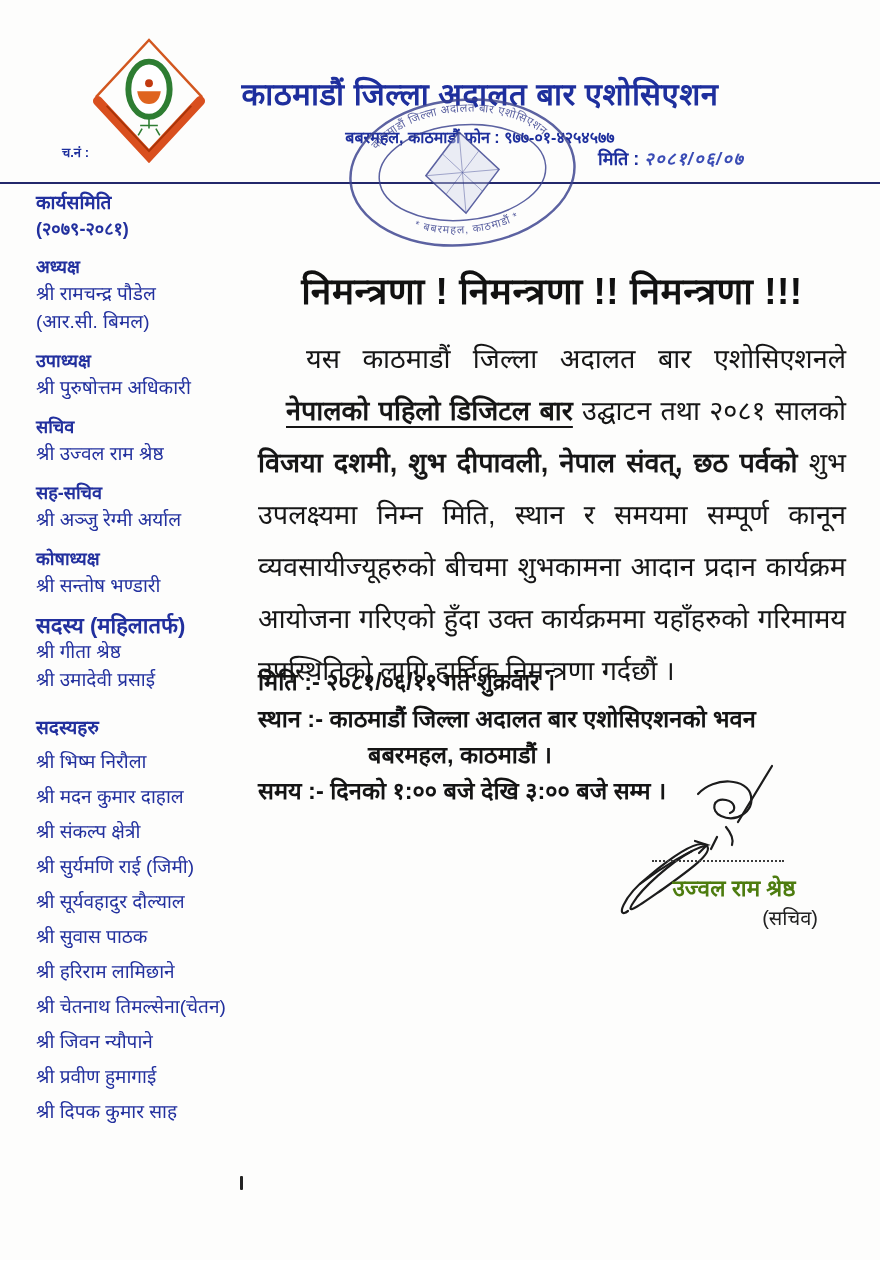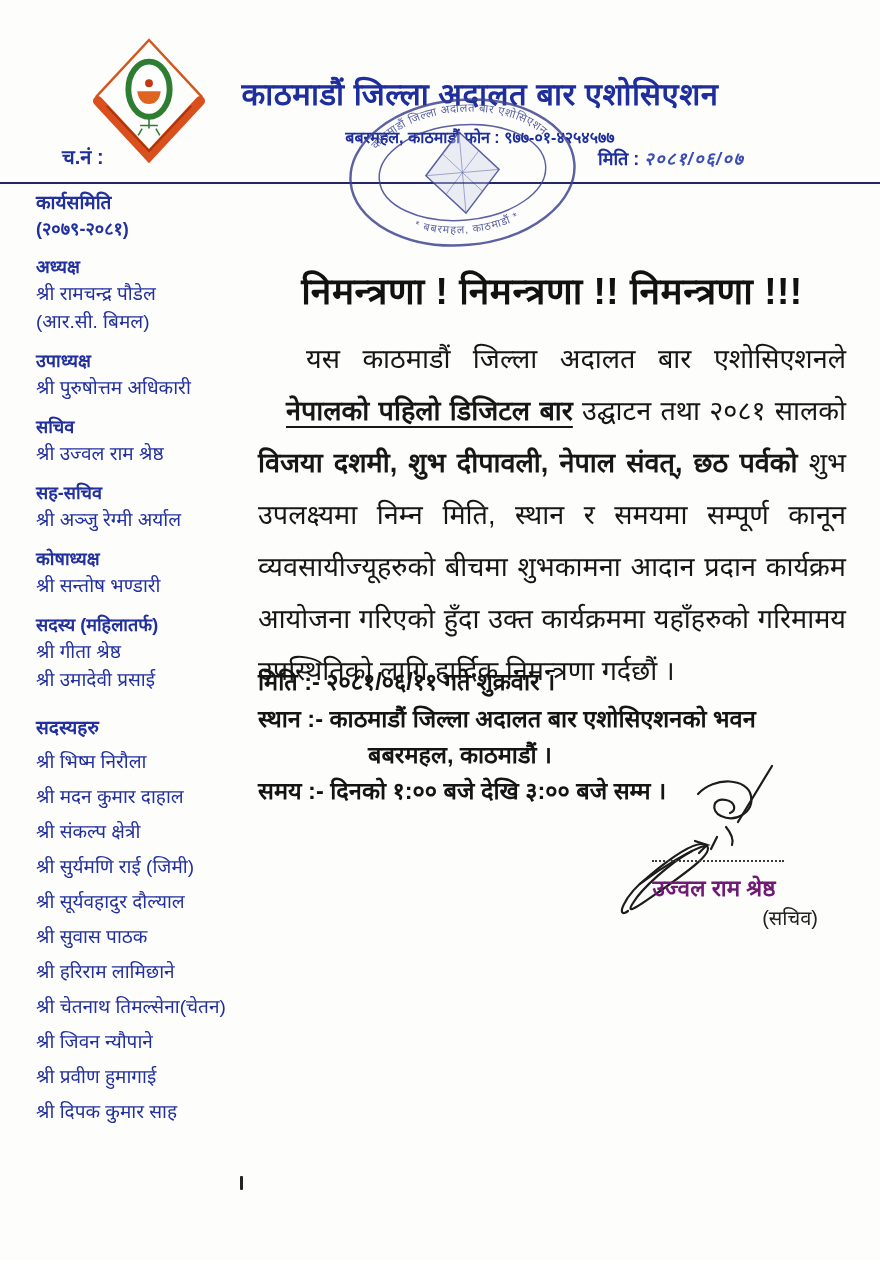--- a/index.html
+++ b/index.html
@@ -21,21 +21,21 @@
     text-align:center; font-size:31px; font-weight:bold;
     color:#1e2f9d; letter-spacing:.5px; white-space:nowrap;
   }
   .org-sub {
     position:absolute; left:225px; top:126px; width:510px;
     text-align:center; font-size:16px; font-weight:bold;
     color:#1e2f9d; white-space:nowrap;
   }
   .refno {
     position:absolute; left:62px; top:143px;
-    font-size:20px; font-weight:bold; color:#1e2f9d;
+    font-size:13px; font-weight:bold; color:#1e2f9d;
   }
   .hdr-date {
     position:absolute; left:598px; top:146px;
     font-size:18px; font-weight:bold; color:#1e2f9d; white-space:nowrap;
   }
   .hdr-date .hand {
     font-style:italic; font-weight:600; color:#3a4cb5; letter-spacing:1.5px;
   }
   .stamp {
     position:absolute; left:346px; top:96px; width:234px; height:154px;
@@ -48,21 +48,21 @@
 
   
   .sidebar {
     position:absolute; left:36px; top:190px; width:230px;
     color:#22309e; white-space:nowrap;
   }
   .sb-title  { font-size:19px; font-weight:bold; line-height:26px; }
   .sb-years  { font-size:18px; font-weight:bold; line-height:26px; }
   .sb-group  { margin-top:13px; }
   .sb-role   { font-size:18px; font-weight:bold; line-height:25px; }
-  .sb-role.small { font-size:18px; }
+  .sb-role.small { font-size:22px; }
   .sb-name   { font-size:19px; line-height:28px; }
   .sb-members-title { margin-top:20px; font-size:19px; font-weight:bold; line-height:27px; }
   .sb-member { font-size:19px; line-height:28px; margin-top:7px; }
 
   
   .doc-title {
     position:absolute; left:258px; top:240px; width:588px;
     text-align:center; font-size:37px; font-weight:bold; color:#111;
     white-space:nowrap; letter-spacing:.5px;margin-top:24px;
   }
@@ -83,22 +83,22 @@
   .details .d-line  { line-height:37px; }
   .details .indent  { padding-left:110px; line-height:35px; }
 
   
   .sig-scribble { position:absolute; left:0; top:0; width:880px; height:1280px; pointer-events:none; }
   .sig-dots {
     position:absolute; left:652px; top:860px; width:132px; height:0;
     border-bottom:2.5px dotted #3c3c3c;
   }
   .sig-name {
-    position:absolute; left:614px; top:872px; width:200px;
-    text-align:center; font-size:22.5px; font-weight:bold; color:#701a75; white-space:nowrap;
+    position:absolute; left:634px; top:872px; width:200px;
+    text-align:center; font-size:22.5px; font-weight:bold; color:#4d7c0f; white-space:nowrap;
   }
   .sig-role {
     position:absolute; left:618px; top:904px; width:200px;
     text-align:right; font-size:20px; color:#222;
   }
 
   .tick {
     position:absolute; left:240px; top:1176px; width:3px; height:14px;
     background:#232323; border-radius:1px;
   }

